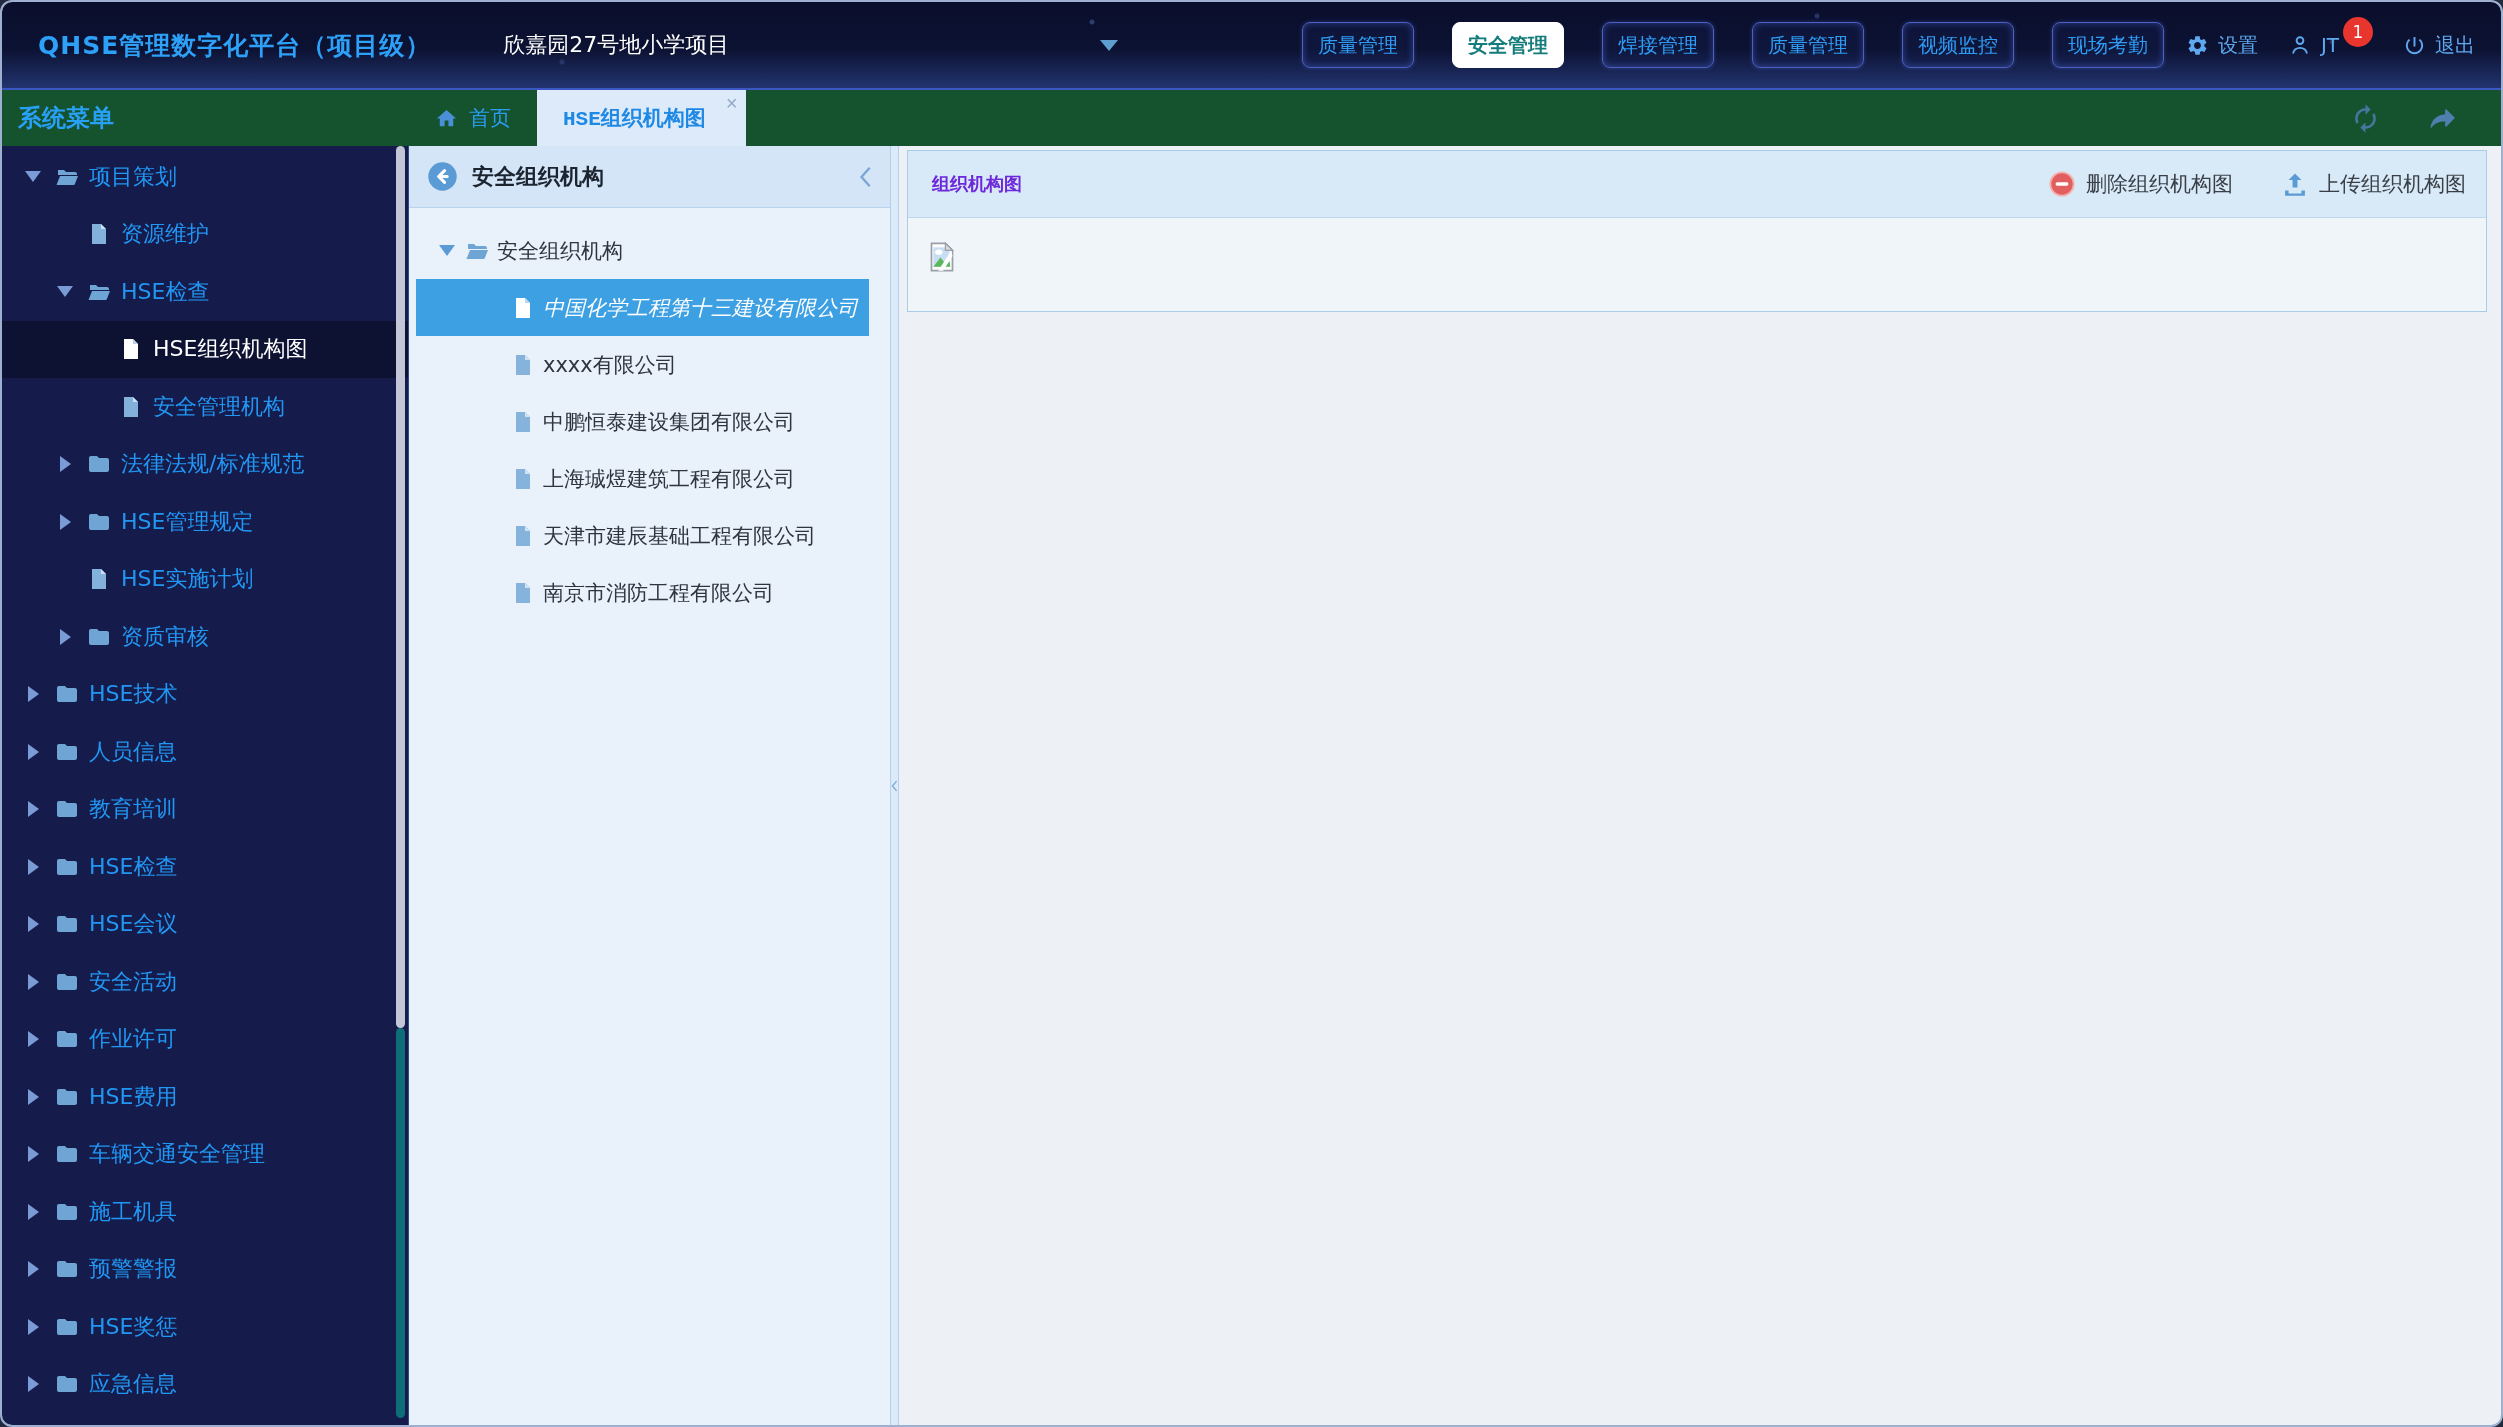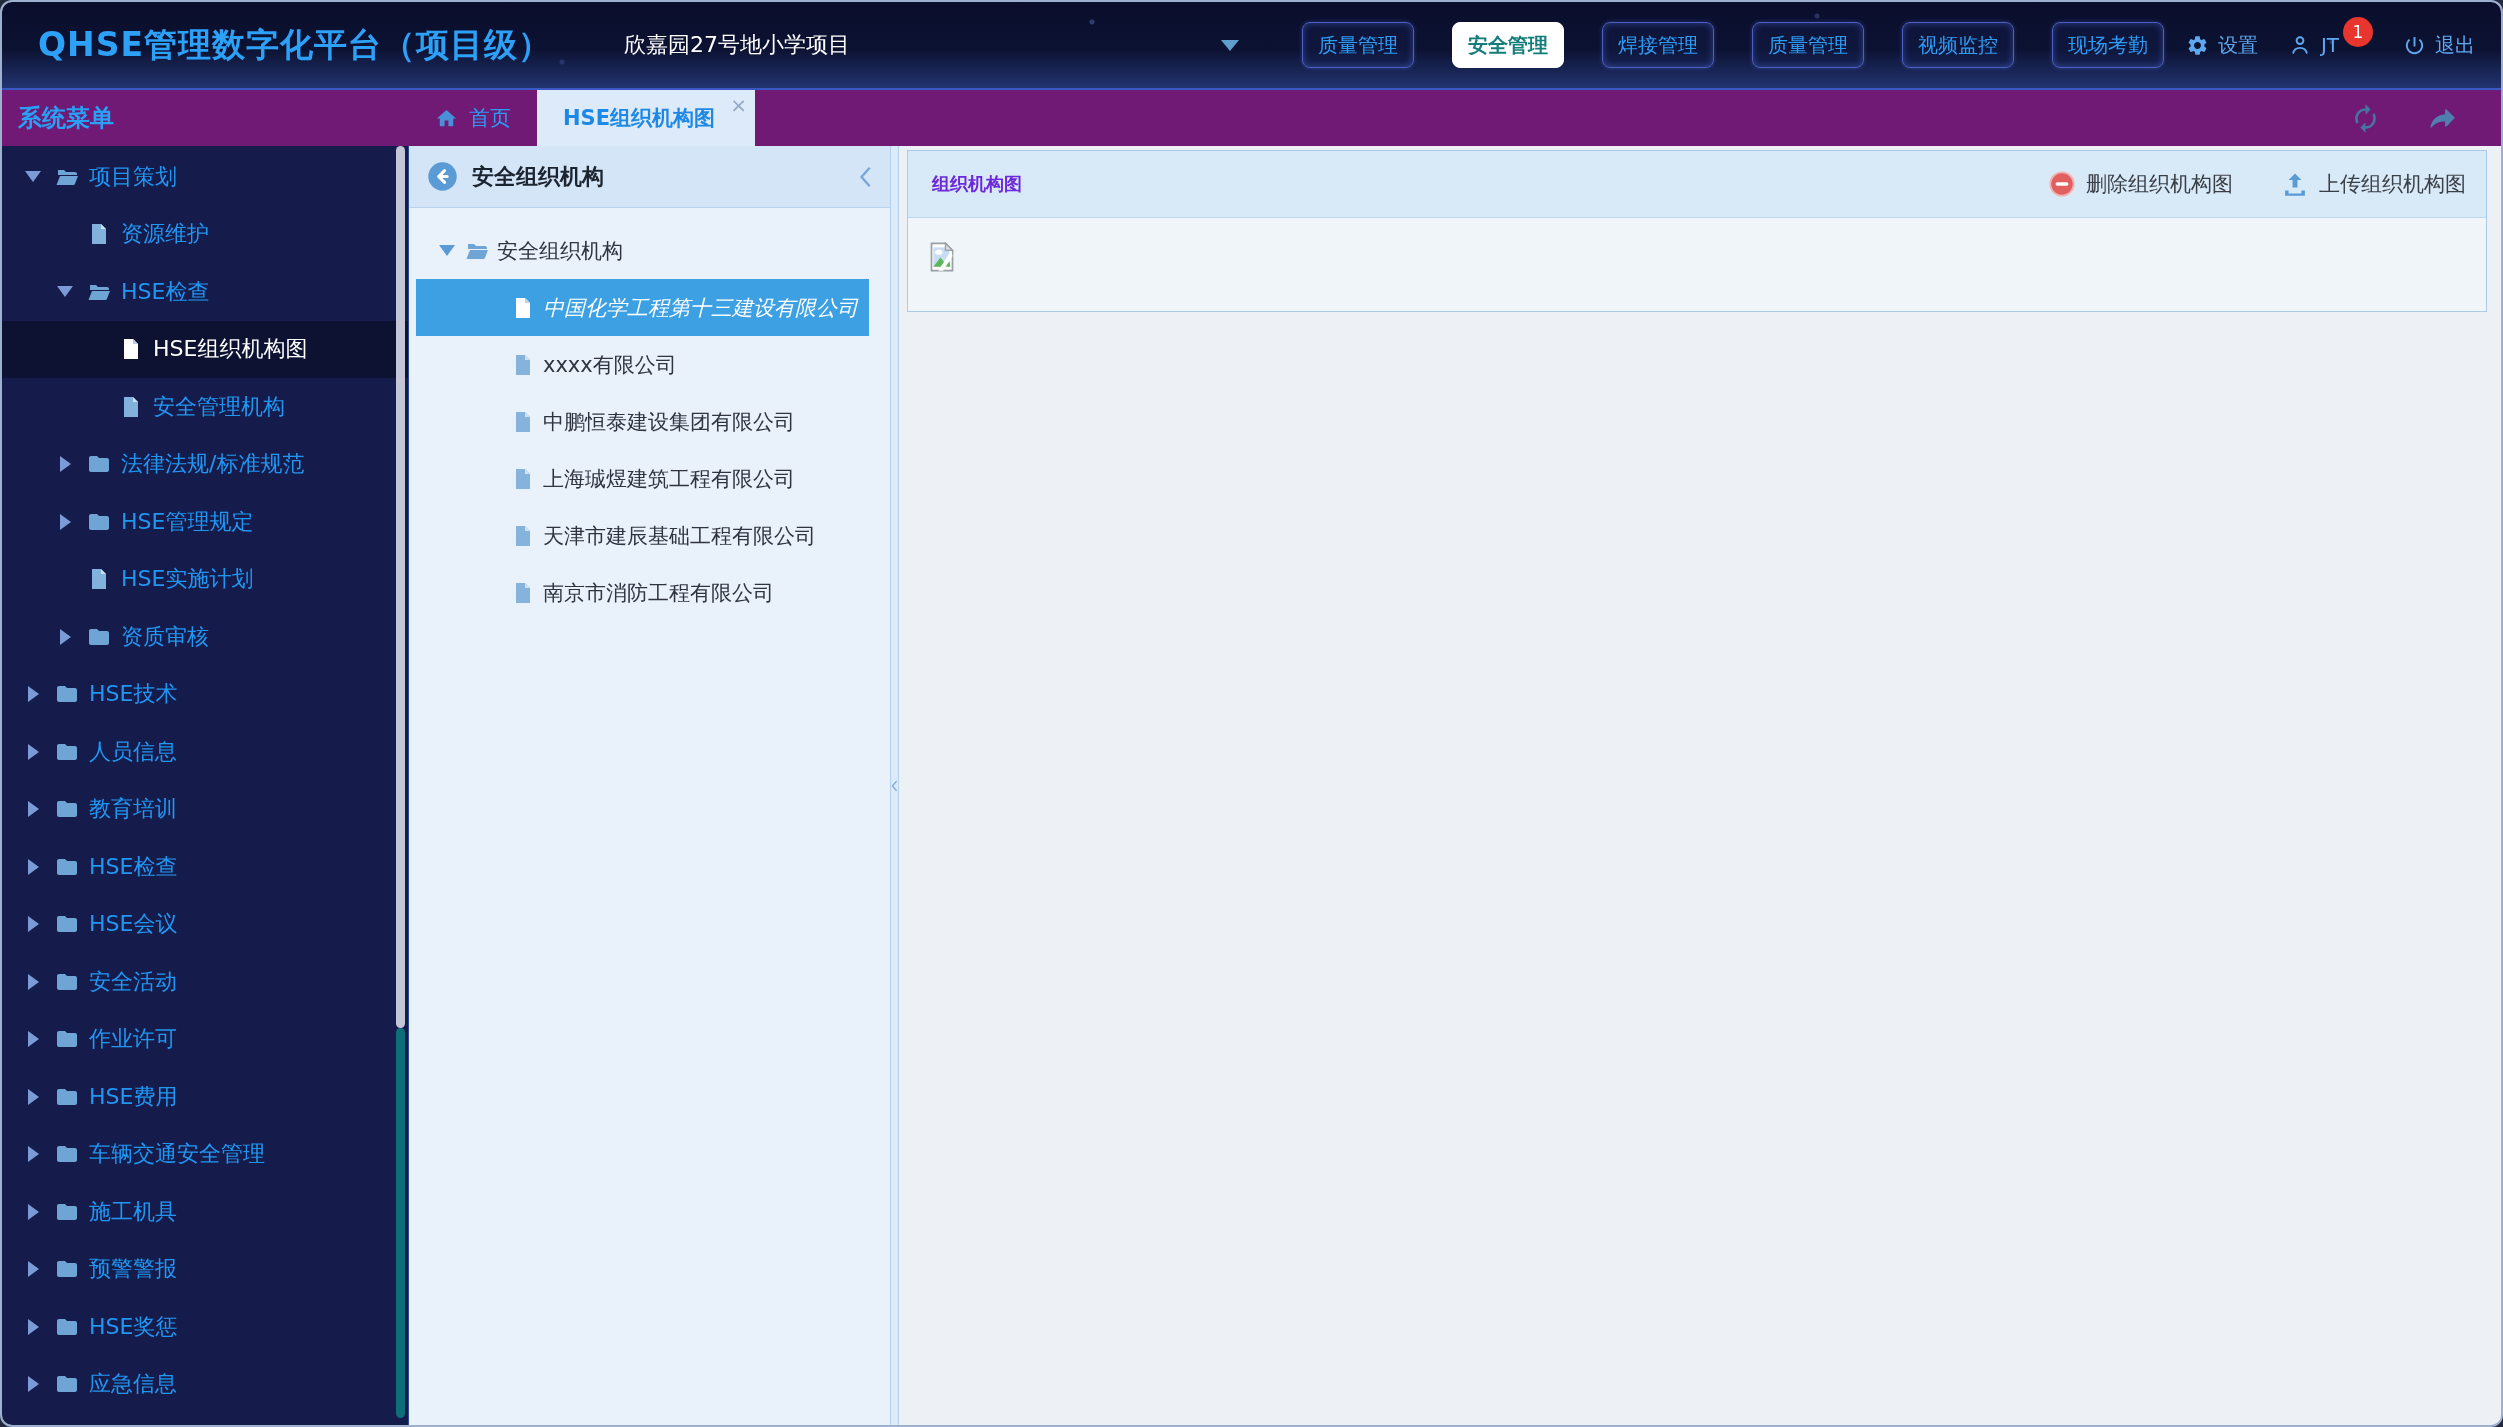--- a/index.html
+++ b/index.html
@@ -10,40 +10,40 @@
 
   
   .header { height:88px; flex:0 0 88px; display:flex; align-items:center; padding:0 26px 0 36px;
     background:
       radial-gradient(circle at 1090px 20px, rgba(130,160,255,.30) 0 2px, transparent 3px),
       radial-gradient(circle at 1815px 14px, rgba(130,160,255,.25) 0 2px, transparent 3px),
       radial-gradient(circle at 560px 60px, rgba(130,160,255,.18) 0 2px, transparent 3px),
       radial-gradient(circle at 2330px 40px, rgba(130,160,255,.2) 0 2px, transparent 3px),
       linear-gradient(180deg,#0a0e2c 0%,#0c1232 55%,#223470 100%);
     border-bottom:2px solid #3a57c4; }
-  .app-title { font-size:33px; font-weight:bold; color:#2da0f8; letter-spacing:1px; white-space:nowrap; }
+  .app-title { font-size:25px; font-weight:bold; color:#2da0f8; letter-spacing:1px; white-space:nowrap; }
   .project-selector { margin-left:72px; width:615px; display:flex; align-items:center;
     justify-content:space-between; color:#fff; font-size:22px; cursor:pointer; }
   .caret-down { width:0; height:0; border-left:9px solid transparent; border-right:9px solid transparent;
     border-top:11px solid #5f9fd0; }
   .top-nav { margin-left:auto; display:flex; gap:38px; align-items:center;justify-content:space-between; }
   .nav-btn { width:112px; height:46px; border:1px solid #4d5fc2; border-radius:8px; background:rgba(25,35,90,.25);
     color:#2e9cf5; font-size:20px; font-family:inherit; cursor:pointer;
     box-shadow:0 0 7px rgba(90,120,240,.45) inset, 0 0 4px rgba(90,120,240,.35); }
   .nav-btn.active { background:#ffffff; border-color:#ffffff; color:#157c7c; font-weight:bold; box-shadow:none; }
   .header-actions { margin-left:22px; display:flex; align-items:center; color:#5fa8f0; font-size:20px; }
   .h-act { display:flex; align-items:center; gap:9px; cursor:pointer; white-space:nowrap; }
   .h-act + .h-act { margin-left:30px; }
   .user-wrap { position:relative; padding-right:34px; }
   .badge { position:absolute; top:-16px; right:0; min-width:30px; height:30px; border-radius:15px;
     background:#e8352e; color:#fff; font-size:17px; display:flex; align-items:center; justify-content:center; }
   .logout-wrap { margin-left:56px; }
 
   
-  .band { height:56px; flex:0 0 56px; background:#701a75; display:flex; align-items:stretch; }
+  .band { height:56px; flex:0 0 56px; background:#14532d; display:flex; align-items:stretch;font-family:Liberation Mono, monospace; }
   .band-left { width:406px; flex:0 0 406px; display:flex; align-items:center; padding-left:16px; }
   .sidebar-title { font-size:24px; font-weight:bold; color:#28a0f6; }
   .tabs { display:flex; align-items:stretch; }
   .tab { display:flex; align-items:center; gap:10px; padding:0 26px; font-size:21px; cursor:pointer; }
   .tab-home { color:#2b9cf4; }
   .tab-active { background:#dceafa; color:#1e88e5; font-weight:bold; position:relative; padding-right:40px; }
   .tab-close { position:absolute; top:3px; right:8px; font-size:20px; font-weight:normal; color:#93a9c4; cursor:pointer; }
   .band-actions { margin-left:auto; display:flex; align-items:center; gap:44px; padding-right:42px; }
   .band-actions svg { cursor:pointer; }
 

